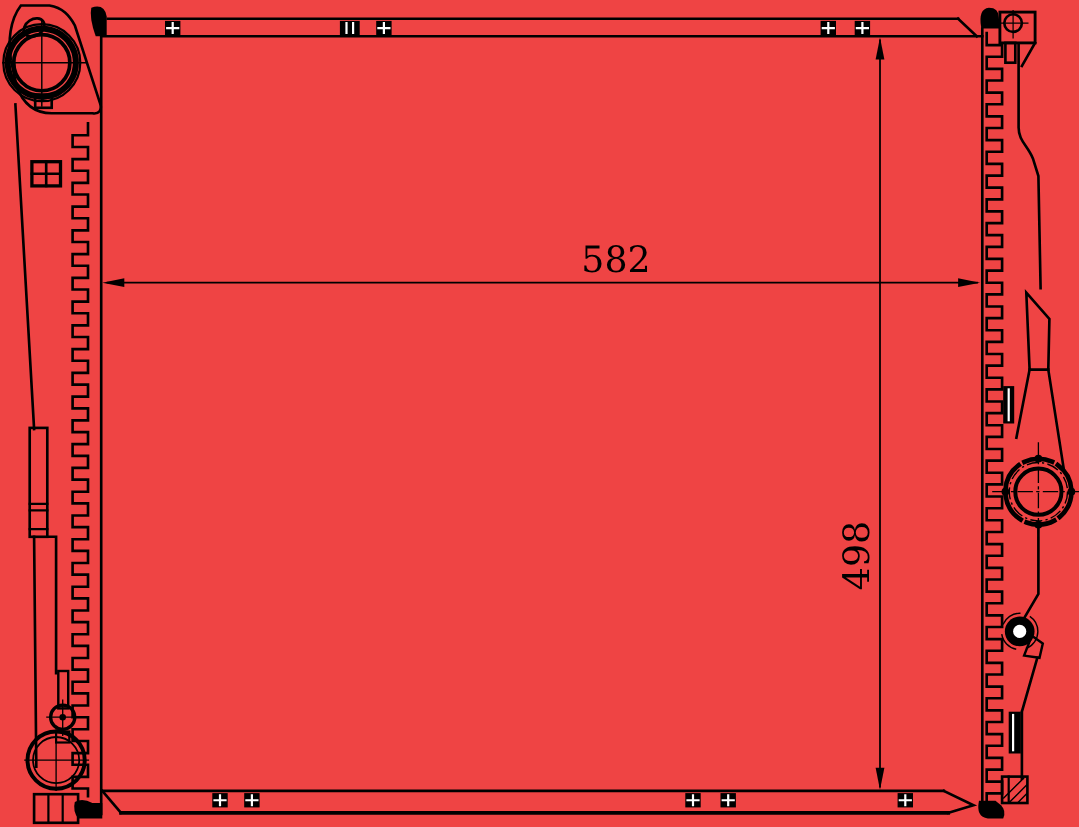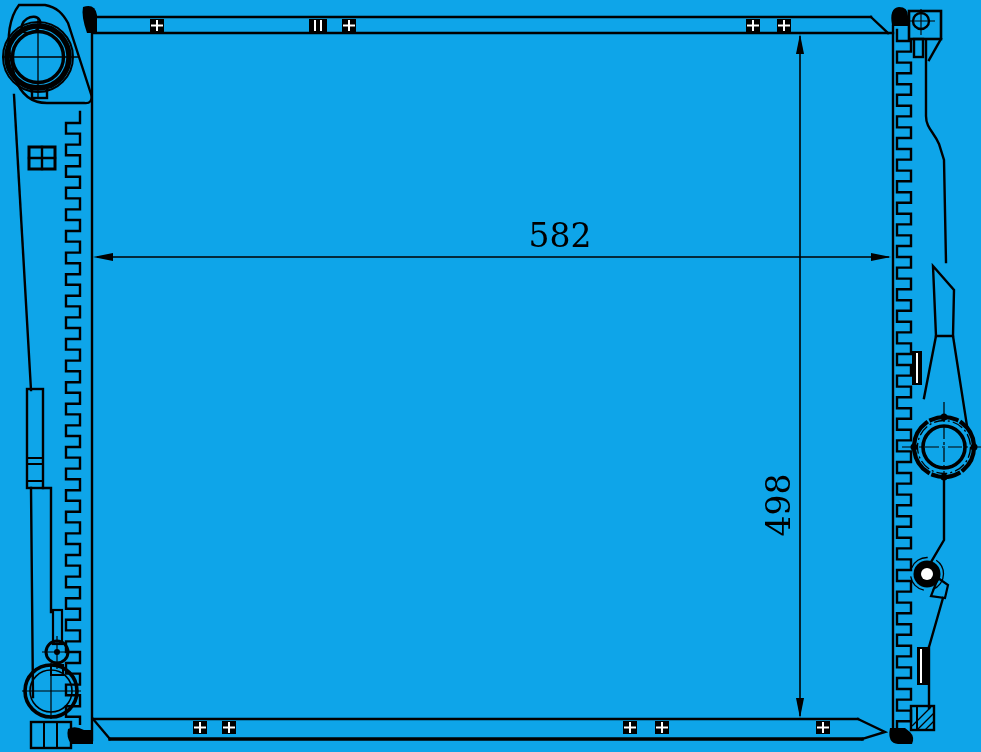--- a/index.html
+++ b/index.html
@@ -1,16 +1,16 @@
 <!DOCTYPE html>
 <html><head>
 <meta charset="utf-8">
 <style>
   html,body{margin:0;padding:0;background:#ffffff;}
-  #stage{position:relative;width:981px;height:752px;background:#0ea5e9;overflow:hidden;
+  #stage{position:relative;width:981px;height:752px;background:#ef4444;overflow:hidden;
          font-family:"DejaVu Serif", serif;}
   svg{display:block;}
   .ln{stroke:#000;fill:none;stroke-width:2.4;stroke-linecap:square;stroke-linejoin:miter;}
   .thin{stroke:#000;fill:none;stroke-width:1.3;}
   .dim{stroke:#000;fill:none;stroke-width:1.6;}
   .fillb{fill:#000;stroke:none;}
   .wht{stroke:#fff;stroke-width:2;fill:none;}
   .dimtext{font-family:"DejaVu Serif", serif;font-size:33px;fill:#000;}
 </style>
 </head>

